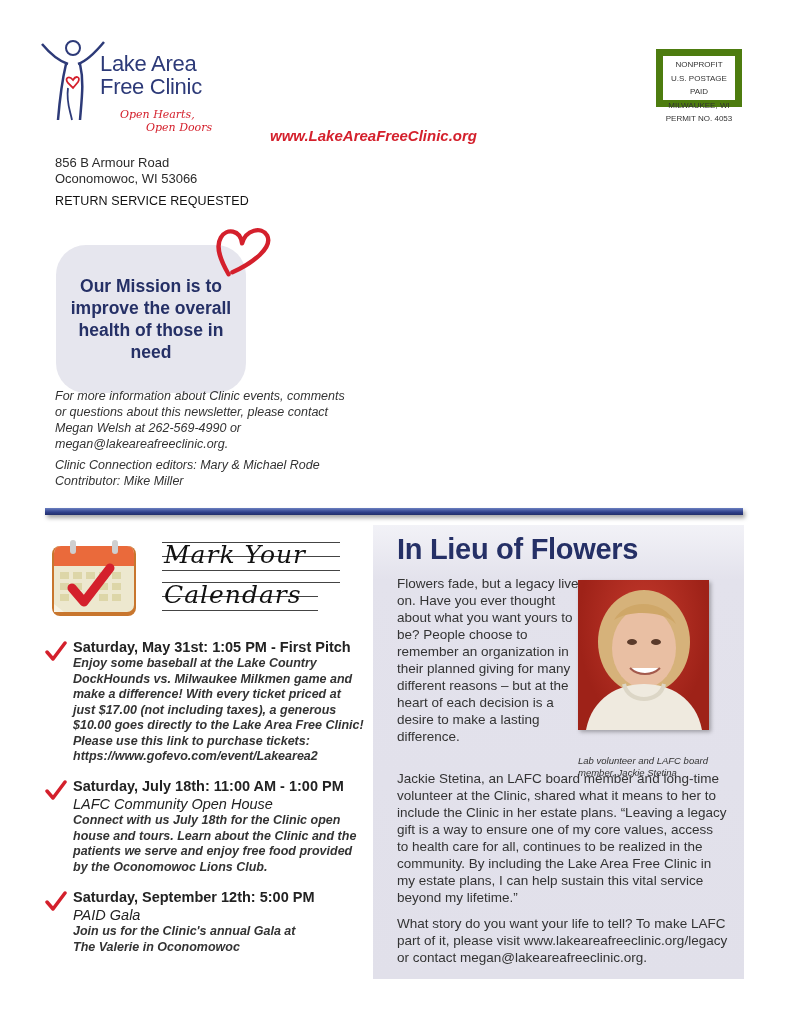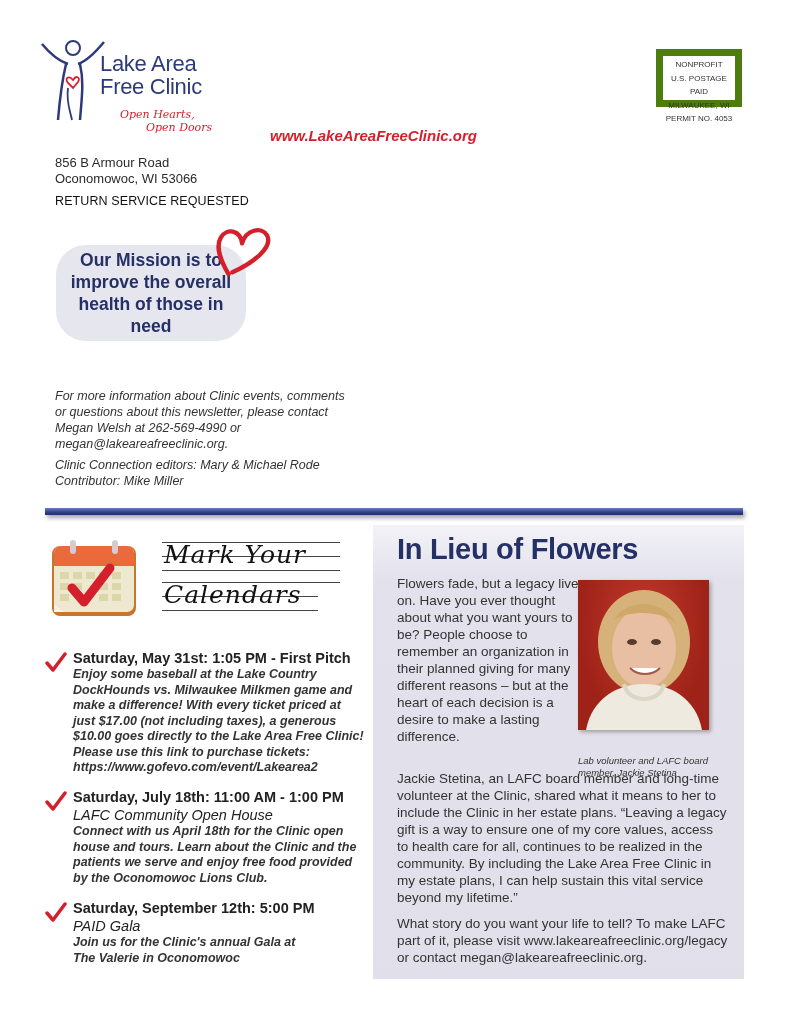--- a/index.html
+++ b/index.html
@@ -13,36 +13,36 @@
   .logo-tag span { display: block; }
   .logo-tag span + span { padding-left: 26px; }
 
   #website { left: 270px; top: 127px; color: #d4202c; font-weight: bold; font-style: italic; font-size: 15px; }
 
   #postage { left: 656px; top: 49px; width: 86px; height: 58px; border: 7px solid #4d7c0f; font-size: 8px; line-height: 13.5px; text-align: center; color: #333; padding-top: 2px; box-sizing: border-box; }
 
   #address { left: 55px; top: 155px; font-size: 13px; line-height: 16px; color: #2b2b2b; }
   #return { left: 55px; top: 194px; font-size: 12.5px; color: #111; letter-spacing: 0.1px; }
 
-  #mission { left: 56px; top: 245px; width: 190px; height: 96px; background: #e6e6ee; border-radius: 30px; display: flex; align-items: center; justify-content: center; text-align: center; }
+  #mission { left: 56px; top: 245px; width: 190px; height: 148px; background: #e6e6ee; border-radius: 30px; display: flex; align-items: center; justify-content: center; text-align: center; }
   #mission-text { color: #253066; font-weight: bold; font-size: 17.5px; line-height: 22px; width: 170px; }
   #mission-heart { left: 215px; top: 224px; width: 58px; height: 58px; }
 
   #contact { left: 55px; top: 388px; font-style: italic; font-size: 12.5px; line-height: 16px; color: #333; width: 300px; }
   #editors { left: 55px; top: 457px; font-style: italic; font-size: 12.5px; line-height: 16px; color: #333; }
 
   #divider { left: 45px; top: 508px; width: 698px; height: 7px; background: linear-gradient(#6a7fc0, #2f3f8a 60%, #232f6a); box-shadow: 2px 3px 4px rgba(0,0,0,0.35); }
 
   
   #cal-icon { left: 48px; top: 538px; width: 92px; height: 80px; }
   #cal-title { left: 162px; top: 538px; width: 178px; height: 80px; }
   .script-line { position: absolute; left: 0; right: 0; height: 1px; background: #444; }
   .script-text { position: absolute; font-family: "DejaVu Serif", serif; font-style: italic; font-size: 25px; color: #111; letter-spacing: 1px; }
 
-  .event { position: absolute; left: 45px; width: 320px; margin-top: 11px; }
+  .event { position: absolute; left: 45px; width: 320px; }
   .event .check { position: absolute; left: 0; top: 2px; width: 22px; height: 22px; }
   .event .body { margin-left: 28px; }
   .event .date { font-weight: bold; font-size: 14.5px; line-height: 18px; color: #222; }
   .event .sub { font-style: italic; font-size: 14.5px; line-height: 18px; color: #222; }
   .event .desc { font-style: italic; font-weight: bold; font-size: 12.5px; line-height: 15.5px; color: #333; }
   #event-0 { top: 638px; }
   #event-1 { top: 777px; }
   #event-2 { top: 888px; }
 
   
@@ -151,21 +151,21 @@
   </div>
 </div>
 
 <div class="event" id="event-1">
   <svg class="check" viewBox="0 0 22 22">
       <path d="M2 12 L8 19 L20 3" fill="none" stroke="#d4202c" stroke-width="3.5" stroke-linecap="round" stroke-linejoin="round"></path>
     </svg>
   <div class="body">
     <div class="date">Saturday, July 18th: 11:00 AM - 1:00 PM</div>
     <div class="sub">LAFC Community Open House</div>
-    <div class="desc">Connect with us April 18th for the Clinic open house and tours. Learn about the Clinic and the patients we serve and enjoy free food provided by the Oconomowoc Lions Club.</div>
+    <div class="desc">Connect with us July 18th for the Clinic open house and tours. Learn about the Clinic and the patients we serve and enjoy free food provided by the Oconomowoc Lions Club.</div>
   </div>
 </div>
 
 <div class="event" id="event-2">
   <svg class="check" viewBox="0 0 22 22">
       <path d="M2 12 L8 19 L20 3" fill="none" stroke="#d4202c" stroke-width="3.5" stroke-linecap="round" stroke-linejoin="round"></path>
     </svg>
   <div class="body">
     <div class="date">Saturday, September 12th: 5:00 PM</div>
     <div class="sub">PAID Gala</div>

